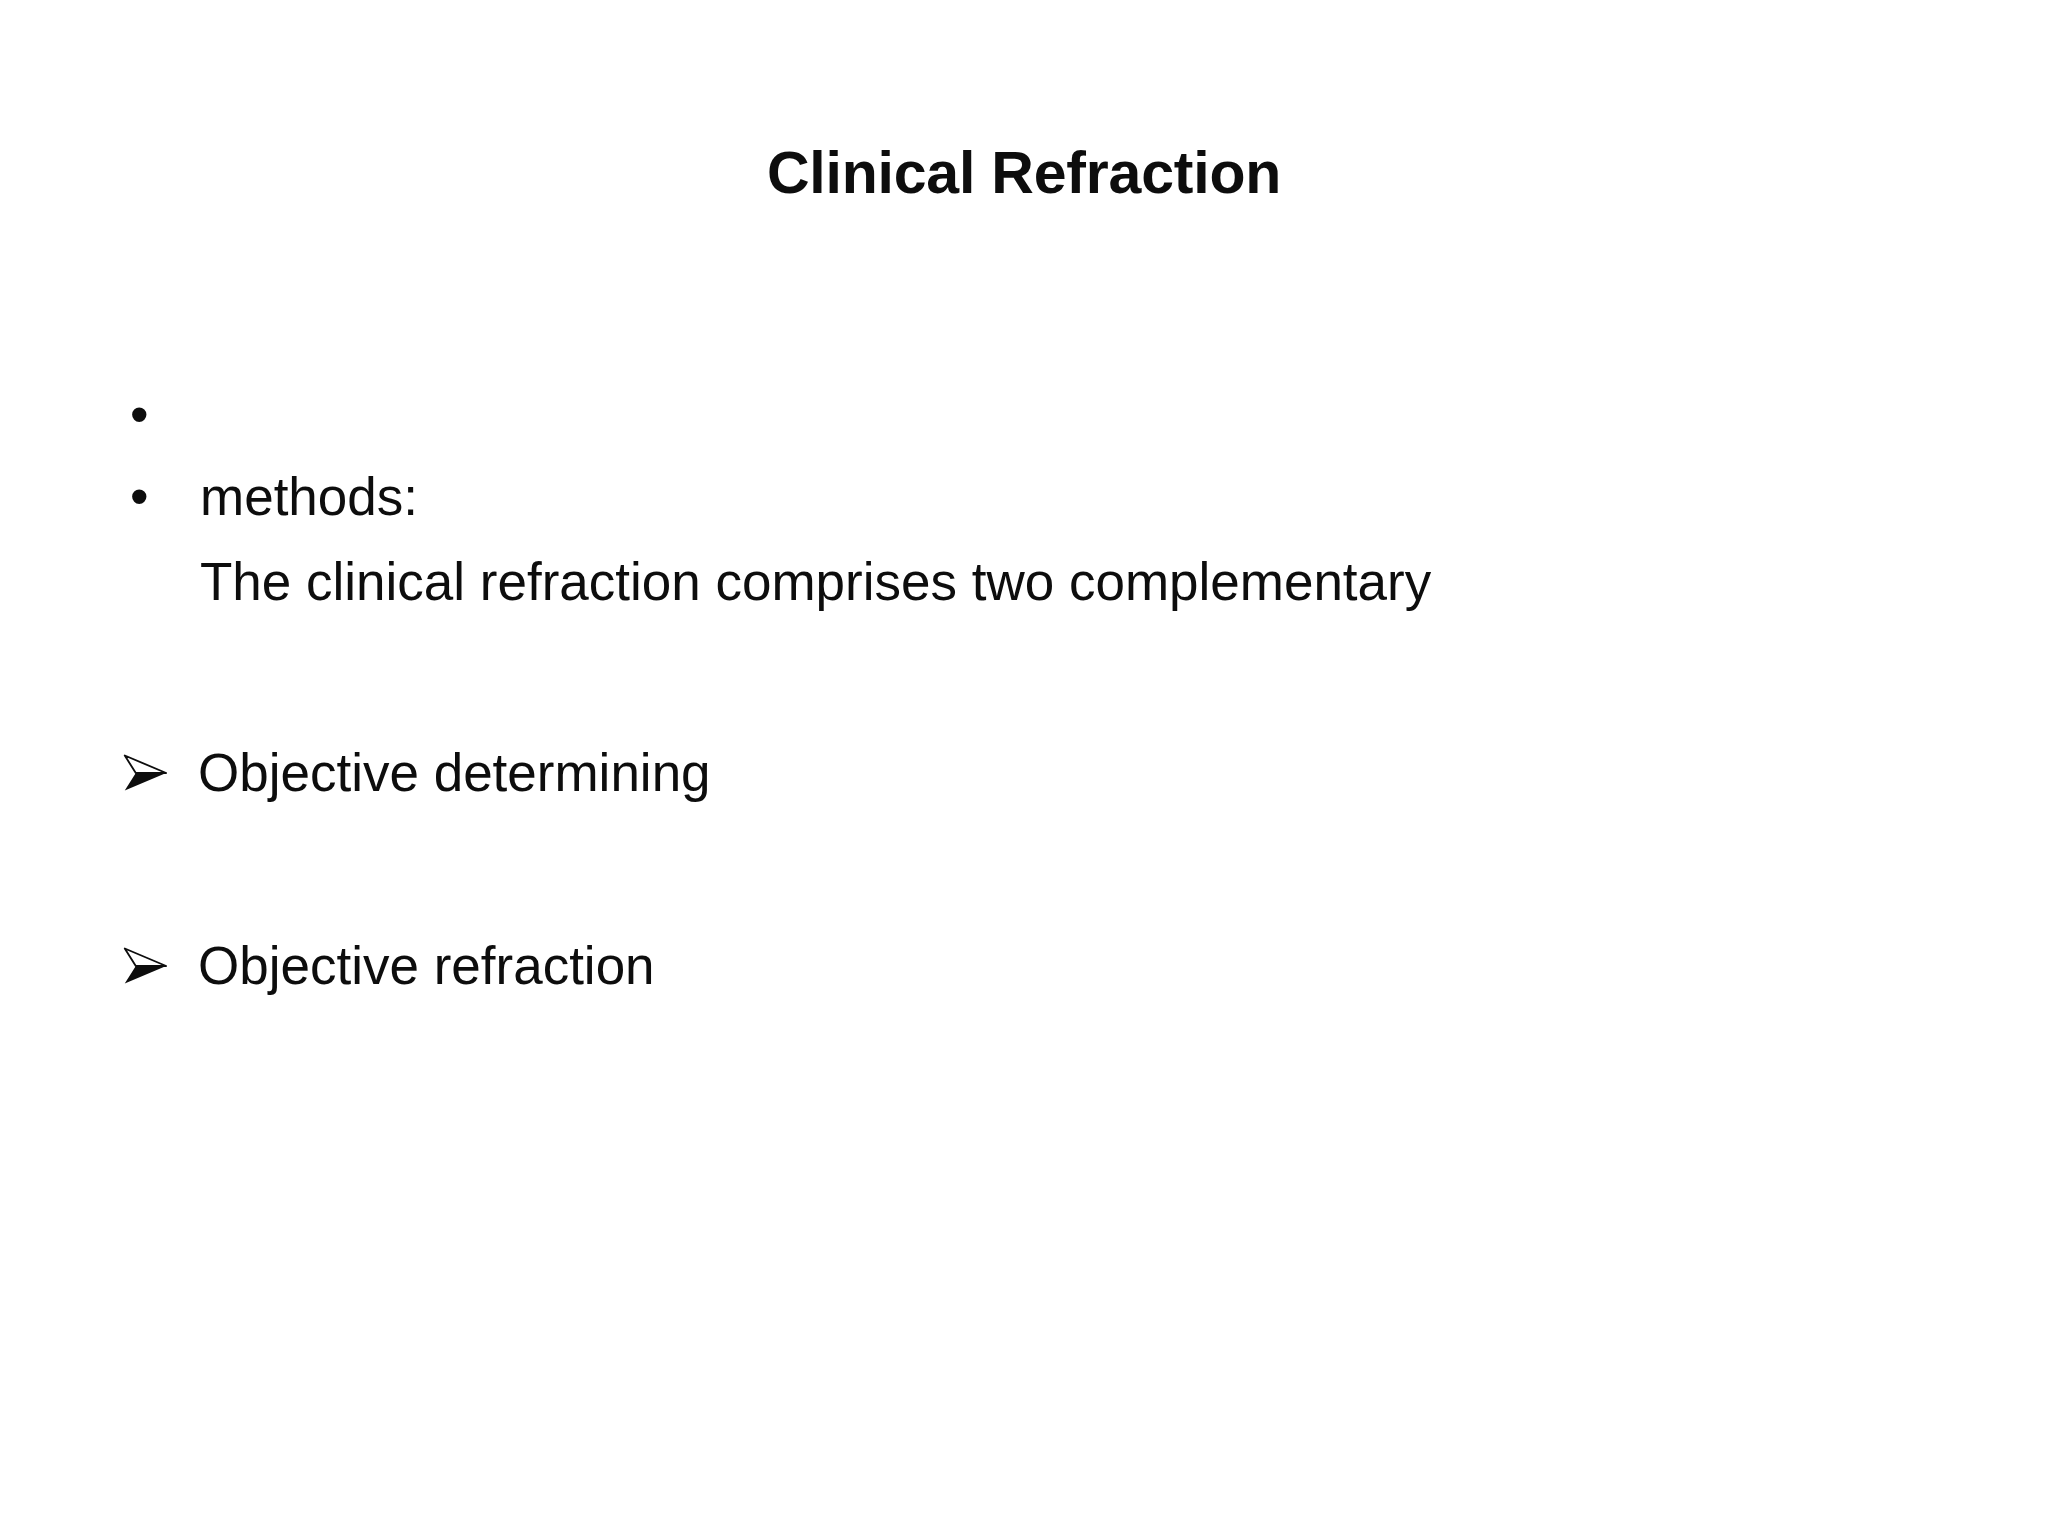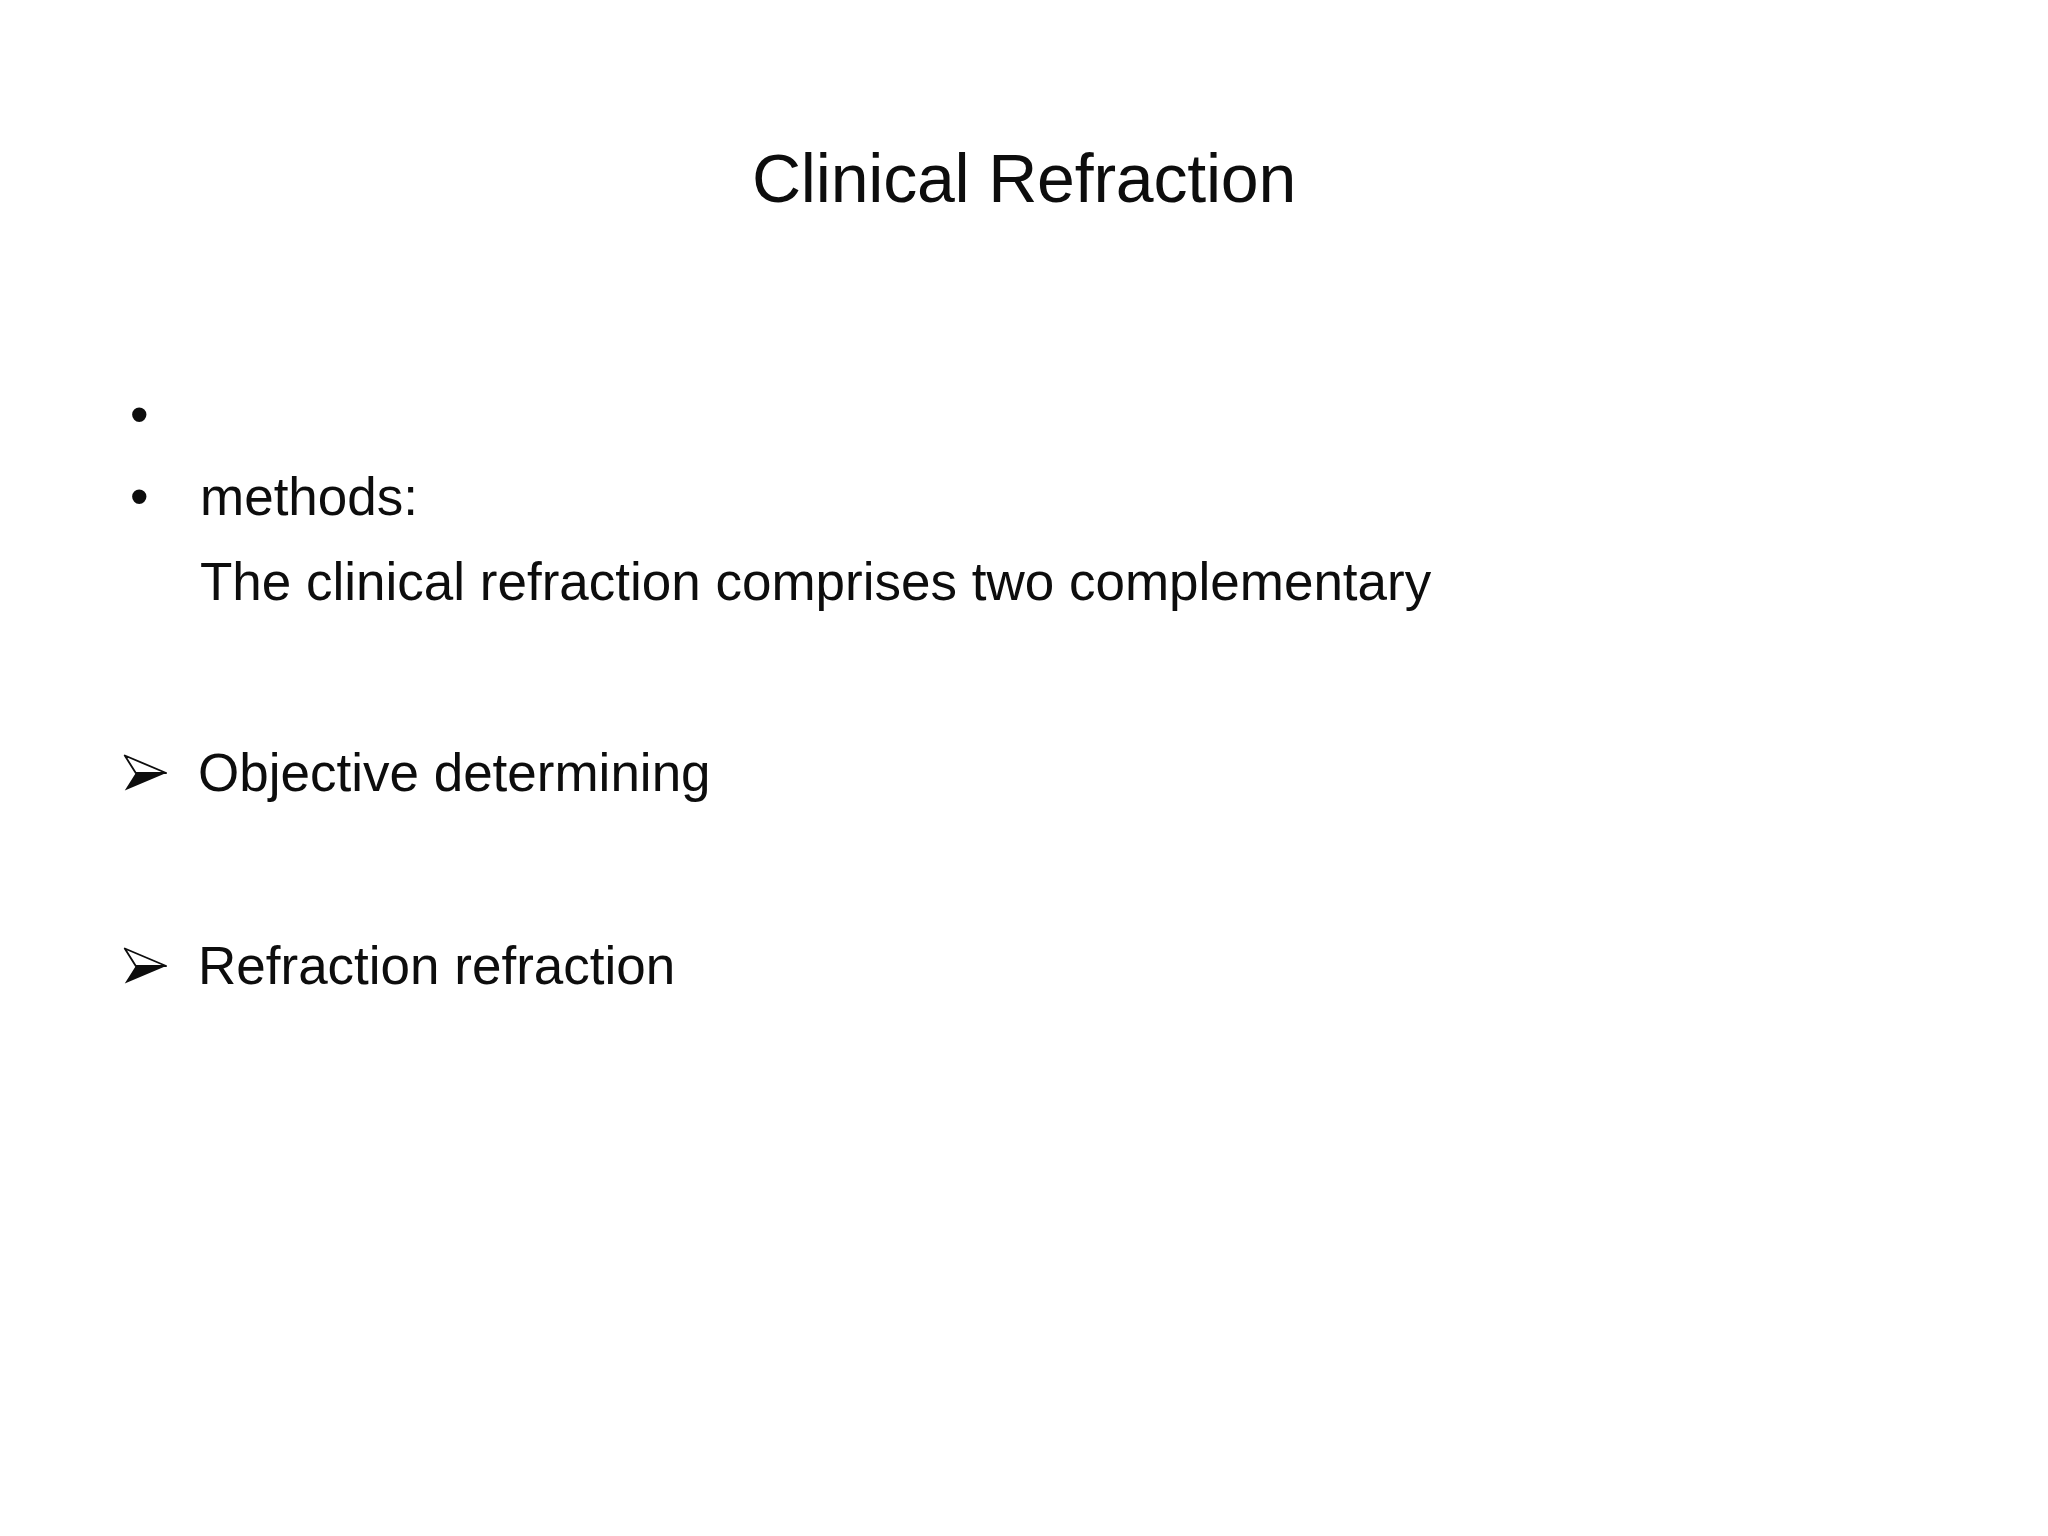--- a/index.html
+++ b/index.html
@@ -22,22 +22,22 @@
   }
 
   
   .slide-title {
     position: absolute;
     left: 0;
     top: 140px;
     width: 2048px;
     text-align: center;
     font-family: "Liberation Sans", sans-serif;
-    font-size: 68px;
-    font-weight: 400;
+    font-size: 59px;
+    font-weight: 700;
     line-height: 1.12;
     letter-spacing: -0.2px;
     color: #0d0d0d;
     white-space: nowrap;
   }
 
   
   .body-block {
     position: absolute;
     left: 120px;
@@ -151,18 +151,18 @@
     </div>
 
     <div class="bullet-item arrow-item">
       <span class="marker-arrow">
         <svg viewBox="0 0 100 100" xmlns="http://www.w3.org/2000/svg">
           <polygon points="6,12 96,50 6,88 30,50" fill="#0d0d0d"></polygon>
           <polygon points="6,12 96,50 30,50" fill="#ffffff" stroke="#0d0d0d" stroke-width="4" stroke-linejoin="round"></polygon>
         </svg>
       </span>
       <span class="bullet-text">
-        <span class="line">Refraction refraction</span>
+        <span class="line">Objective refraction</span>
       </span>
     </div>
 
   </div>
 </div>
 
 </body></html>

